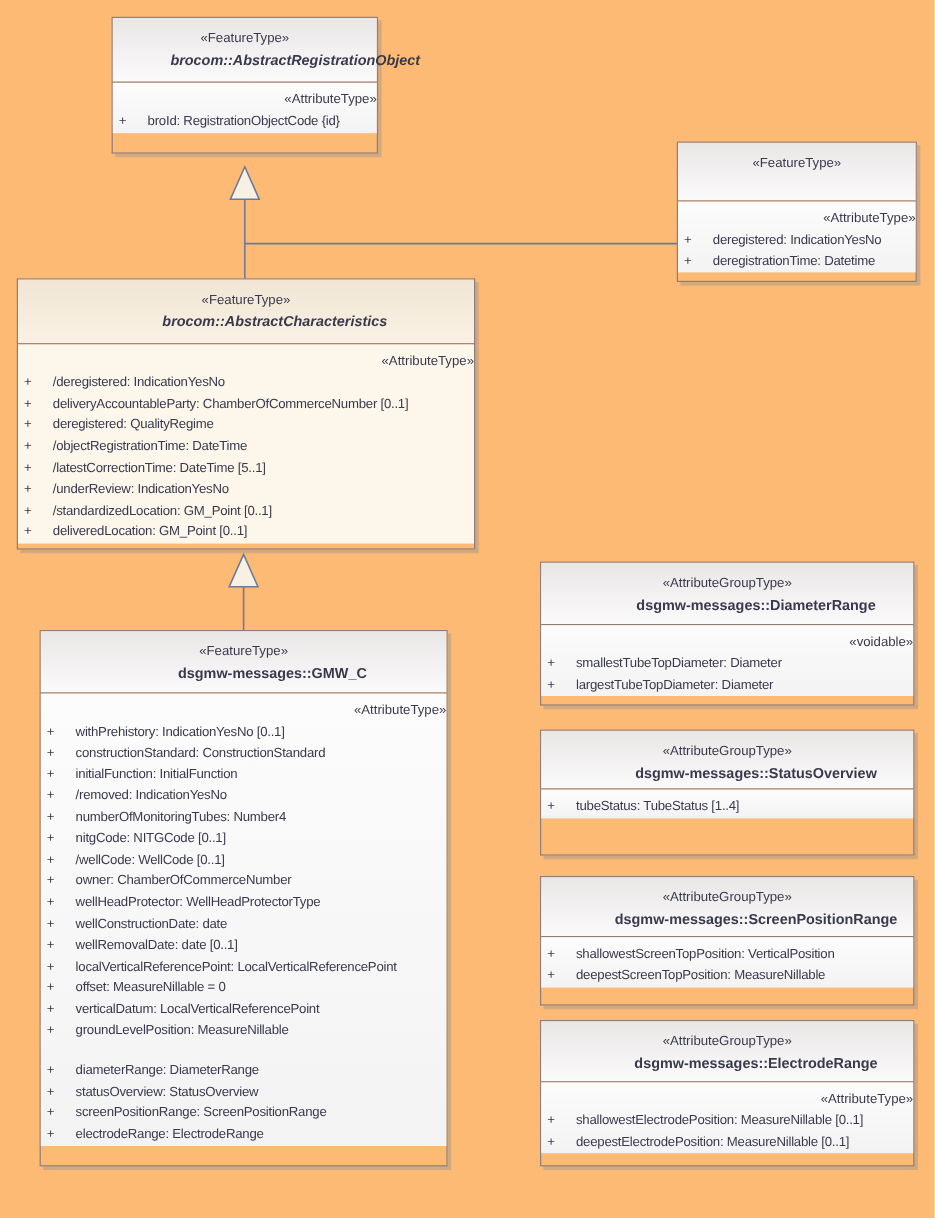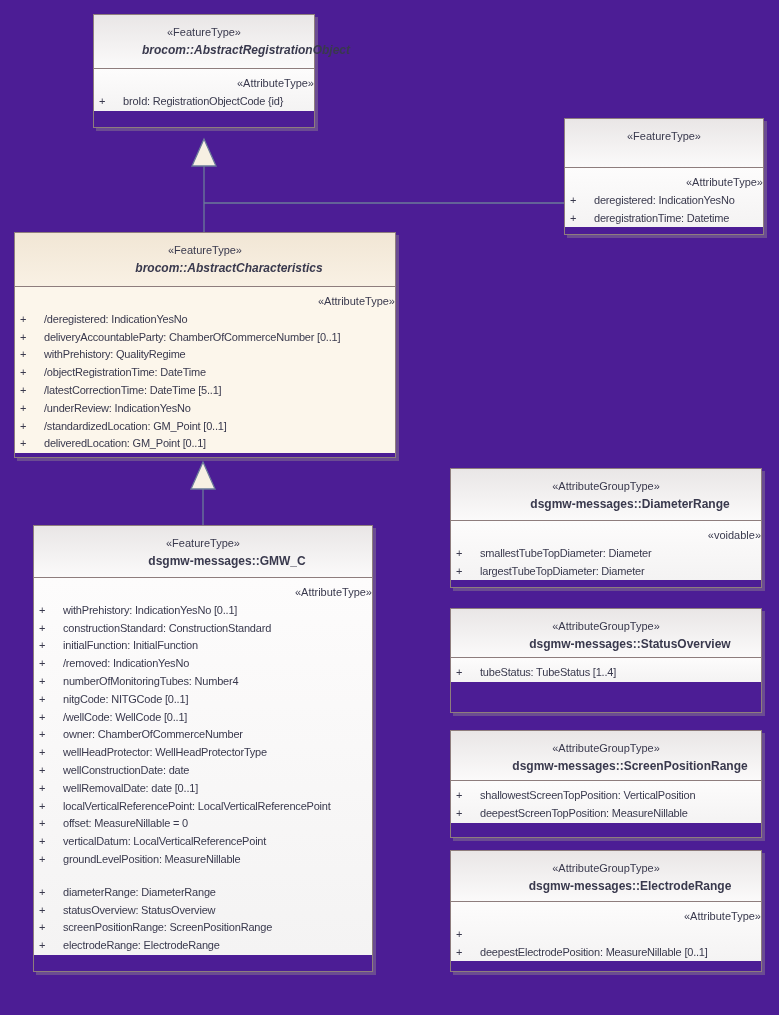--- a/index.html
+++ b/index.html
@@ -2,21 +2,21 @@
 <html><head>
 <meta charset="utf-8">
 <style>
   :root{
     --border:#8e7d7d;
     --connector:#6b7a9a;
     --text:#39394d;
   }
   html,body{margin:0;padding:0;background:#ffffff;}
   #diagram{
-    position:relative;width:779px;height:1015px;background:#4c1d95;
+    position:relative;width:779px;height:1015px;background:#fdba74;
     font-family:"Liberation Sans","DejaVu Sans",sans-serif;color:var(--text);
     overflow:hidden;
   }
   .uml-class{
     position:absolute;box-sizing:border-box;
     border:1.6px solid var(--border);
     box-shadow:3px 3px 0 rgba(150,142,142,.42);
   }
   .uml-header{
     box-sizing:border-box;border-bottom:1.6px solid var(--border);
@@ -121,21 +121,21 @@
           <div class="member-row">
             <span class="vis">+</span>
             <span class="mtext">/deregistered: IndicationYesNo</span>
           </div>
           <div class="member-row">
             <span class="vis">+</span>
             <span class="mtext">deliveryAccountableParty: ChamberOfCommerceNumber [0..1]</span>
           </div>
           <div class="member-row">
             <span class="vis">+</span>
-            <span class="mtext">withPrehistory: QualityRegime</span>
+            <span class="mtext">deregistered: QualityRegime</span>
           </div>
           <div class="member-row">
             <span class="vis">+</span>
             <span class="mtext">/objectRegistrationTime: DateTime</span>
           </div>
           <div class="member-row">
             <span class="vis">+</span>
             <span class="mtext">/latestCorrectionTime: DateTime [5..1]</span>
           </div>
           <div class="member-row">
@@ -301,20 +301,21 @@
   <div id="box-er" class="uml-class theme-gray">
     <div class="uml-header">
       <div class="hdr-stereo">«AttributeGroupType»</div>
       <div class="hdr-name">dsgmw-messages::ElectrodeRange</div>
     </div>
     <div class="uml-body">
         <div class="uml-section">
           <div class="sec-stereo">«AttributeType»</div>
           <div class="member-row">
             <span class="vis">+</span>
+            <span class="mtext">shallowestElectrodePosition: MeasureNillable [0..1]</span>
           </div>
           <div class="member-row">
             <span class="vis">+</span>
             <span class="mtext">deepestElectrodePosition: MeasureNillable [0..1]</span>
           </div>
         </div>
       </div>
   </div>
 
 </div>

